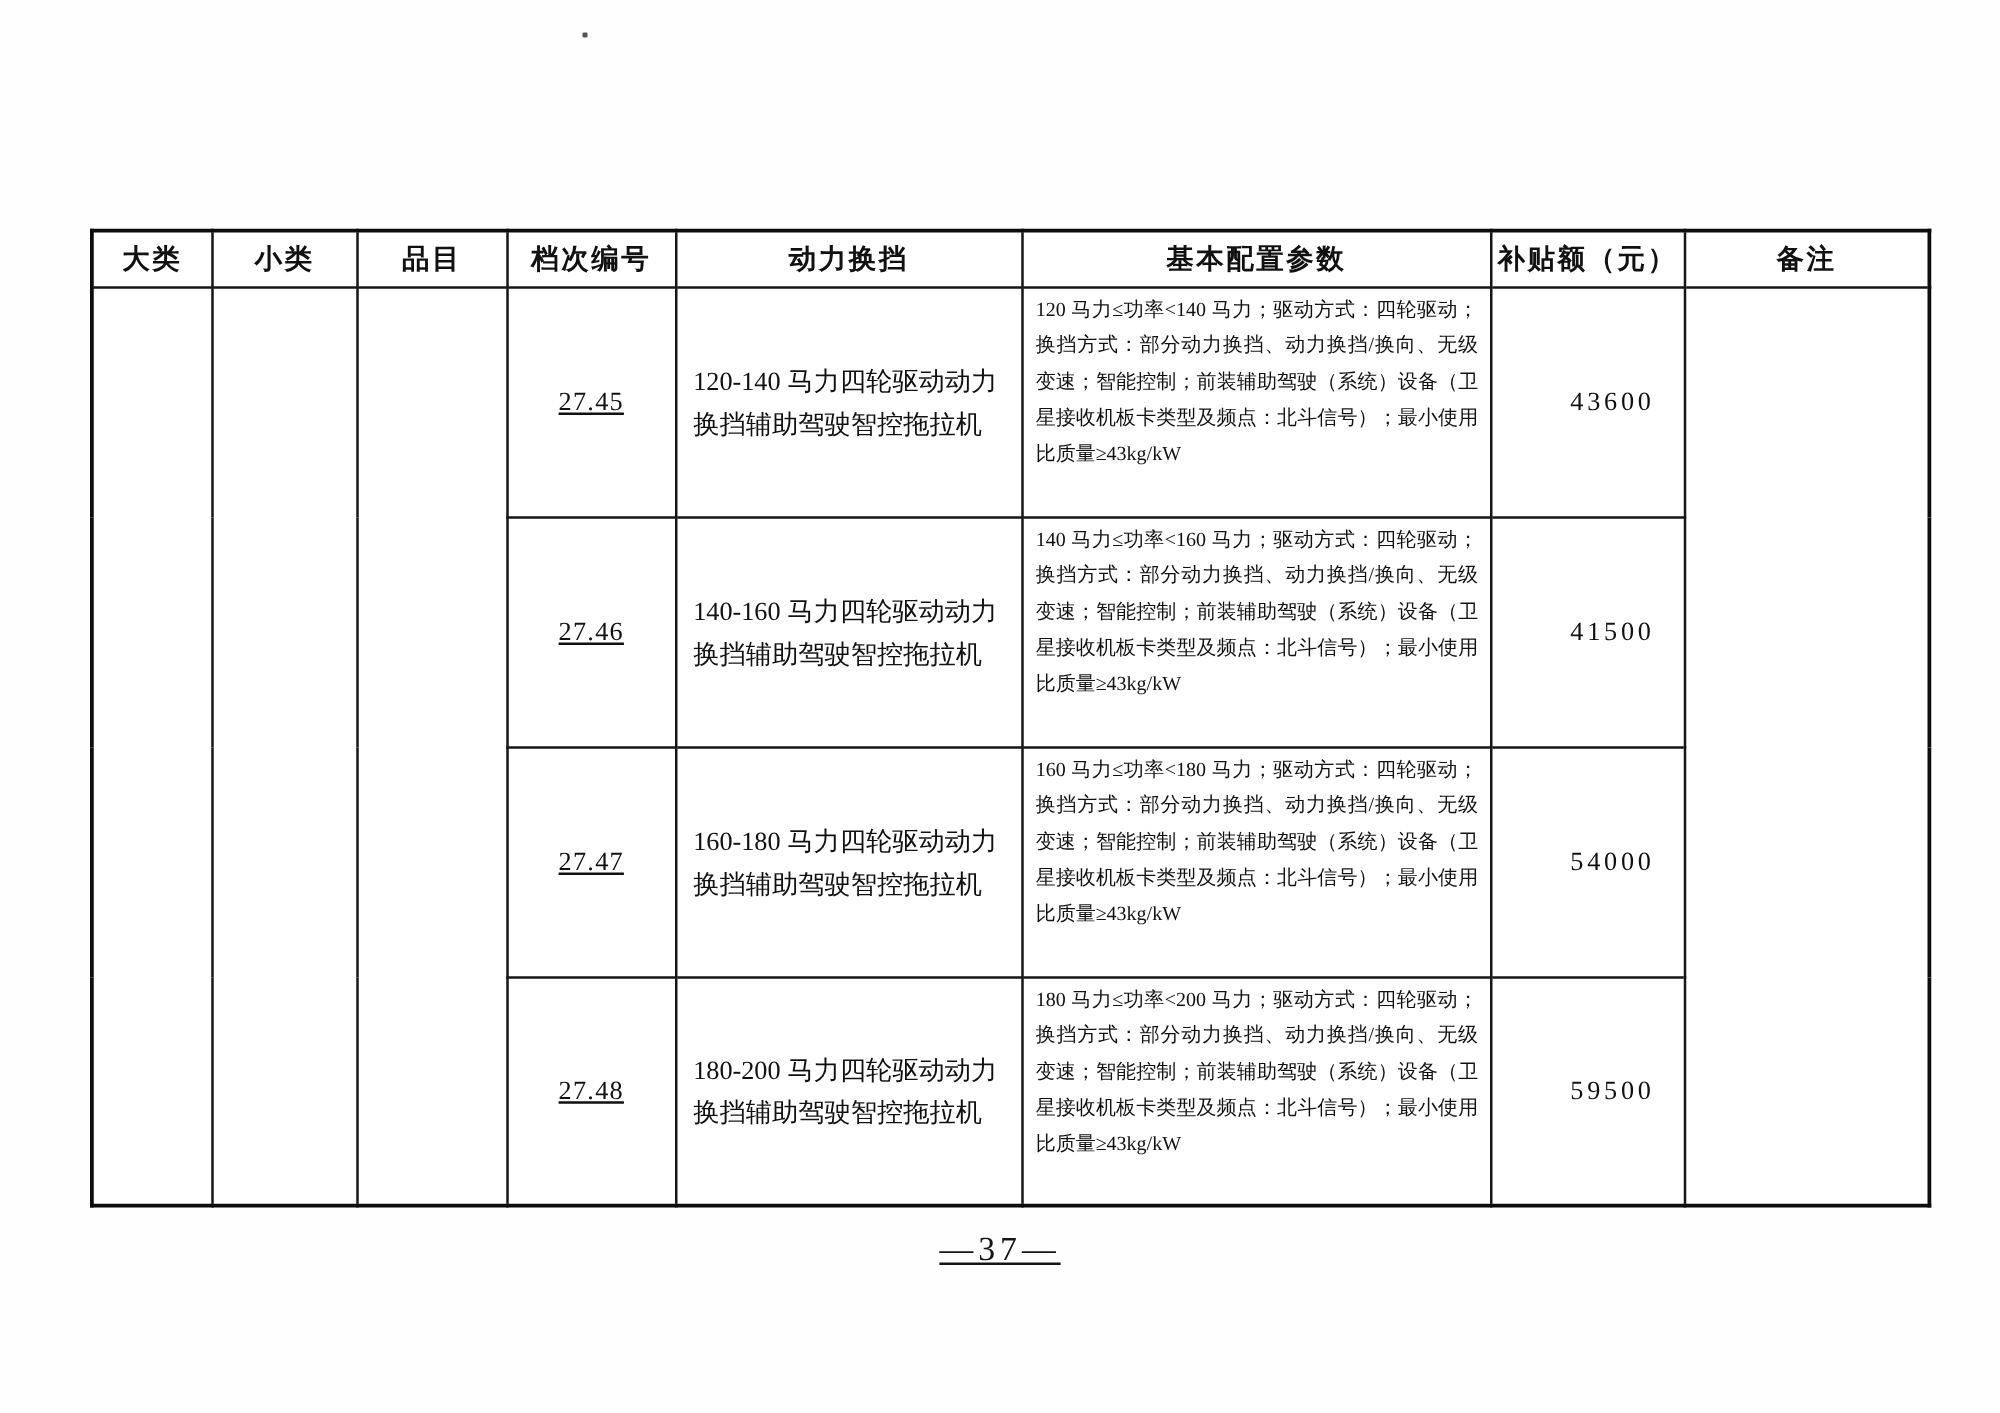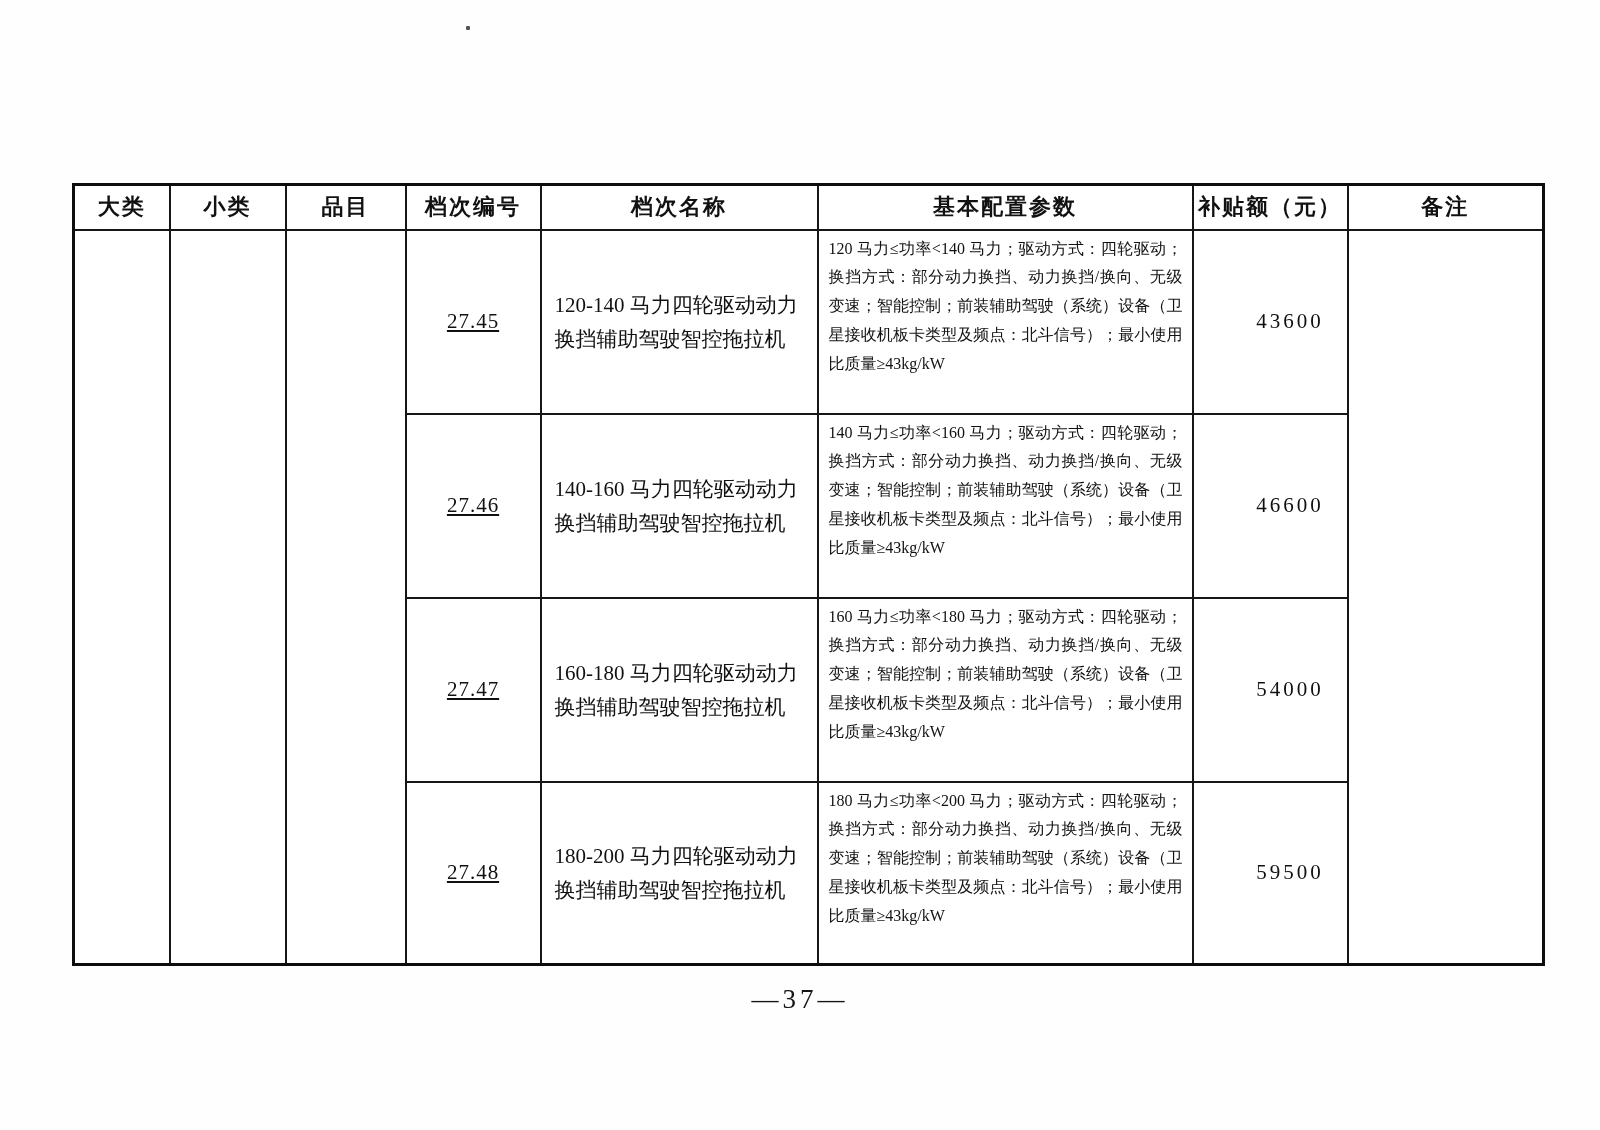--- a/index.html
+++ b/index.html
@@ -75,20 +75,21 @@
   tr.row-4 { height: 183px; }
 
   .footer-pageno {
     position: absolute;
     left: 0; right: 0;
     top: 984px;
     text-align: center;
     font-size: 27px;
     letter-spacing: 4px;
     color: #151515;
+    text-decoration: underline;
   }
 </style>
 </head>
 <body>
 
 <div class="page">
 
   <div class="speck"></div>
 
   <table class="subsidy">
@@ -101,42 +102,42 @@
       <col style="width:375px">
       <col style="width:155px">
       <col style="width:196px">
     </colgroup>
     <thead>
       <tr>
         <th>大类</th>
         <th>小类</th>
         <th>品目</th>
         <th>档次编号</th>
-        <th>档次名称</th>
+        <th>动力换挡</th>
         <th>基本配置参数</th>
         <th>补贴额（元）</th>
         <th>备注</th>
       </tr>
     </thead>
     <tbody>
       <tr class="row-1">
         <td class="cell-empty" rowspan="4"></td>
         <td class="cell-empty" rowspan="4"></td>
         <td class="cell-empty" rowspan="4"></td>
         <td class="cell-code">27.45</td>
         <td class="cell-name">120-140 马力四轮驱动动力换挡辅助驾驶智控拖拉机</td>
         <td class="cell-params">120 马力≤功率&lt;140 马力；驱动方式：四轮驱动；换挡方式：部分动力换挡、动力换挡/换向、无级变速；智能控制；前装辅助驾驶（系统）设备（卫星接收机板卡类型及频点：北斗信号）；最小使用比质量≥43kg/kW</td>
         <td class="cell-subsidy">43600</td>
         <td class="cell-empty" rowspan="4"></td>
       </tr>
       <tr class="row-2">
         <td class="cell-code">27.46</td>
         <td class="cell-name">140-160 马力四轮驱动动力换挡辅助驾驶智控拖拉机</td>
         <td class="cell-params">140 马力≤功率&lt;160 马力；驱动方式：四轮驱动；换挡方式：部分动力换挡、动力换挡/换向、无级变速；智能控制；前装辅助驾驶（系统）设备（卫星接收机板卡类型及频点：北斗信号）；最小使用比质量≥43kg/kW</td>
-        <td class="cell-subsidy">46600</td>
+        <td class="cell-subsidy">41500</td>
       </tr>
       <tr class="row-3">
         <td class="cell-code">27.47</td>
         <td class="cell-name">160-180 马力四轮驱动动力换挡辅助驾驶智控拖拉机</td>
         <td class="cell-params">160 马力≤功率&lt;180 马力；驱动方式：四轮驱动；换挡方式：部分动力换挡、动力换挡/换向、无级变速；智能控制；前装辅助驾驶（系统）设备（卫星接收机板卡类型及频点：北斗信号）；最小使用比质量≥43kg/kW</td>
         <td class="cell-subsidy">54000</td>
       </tr>
       <tr class="row-4">
         <td class="cell-code">27.48</td>
         <td class="cell-name">180-200 马力四轮驱动动力换挡辅助驾驶智控拖拉机</td>

